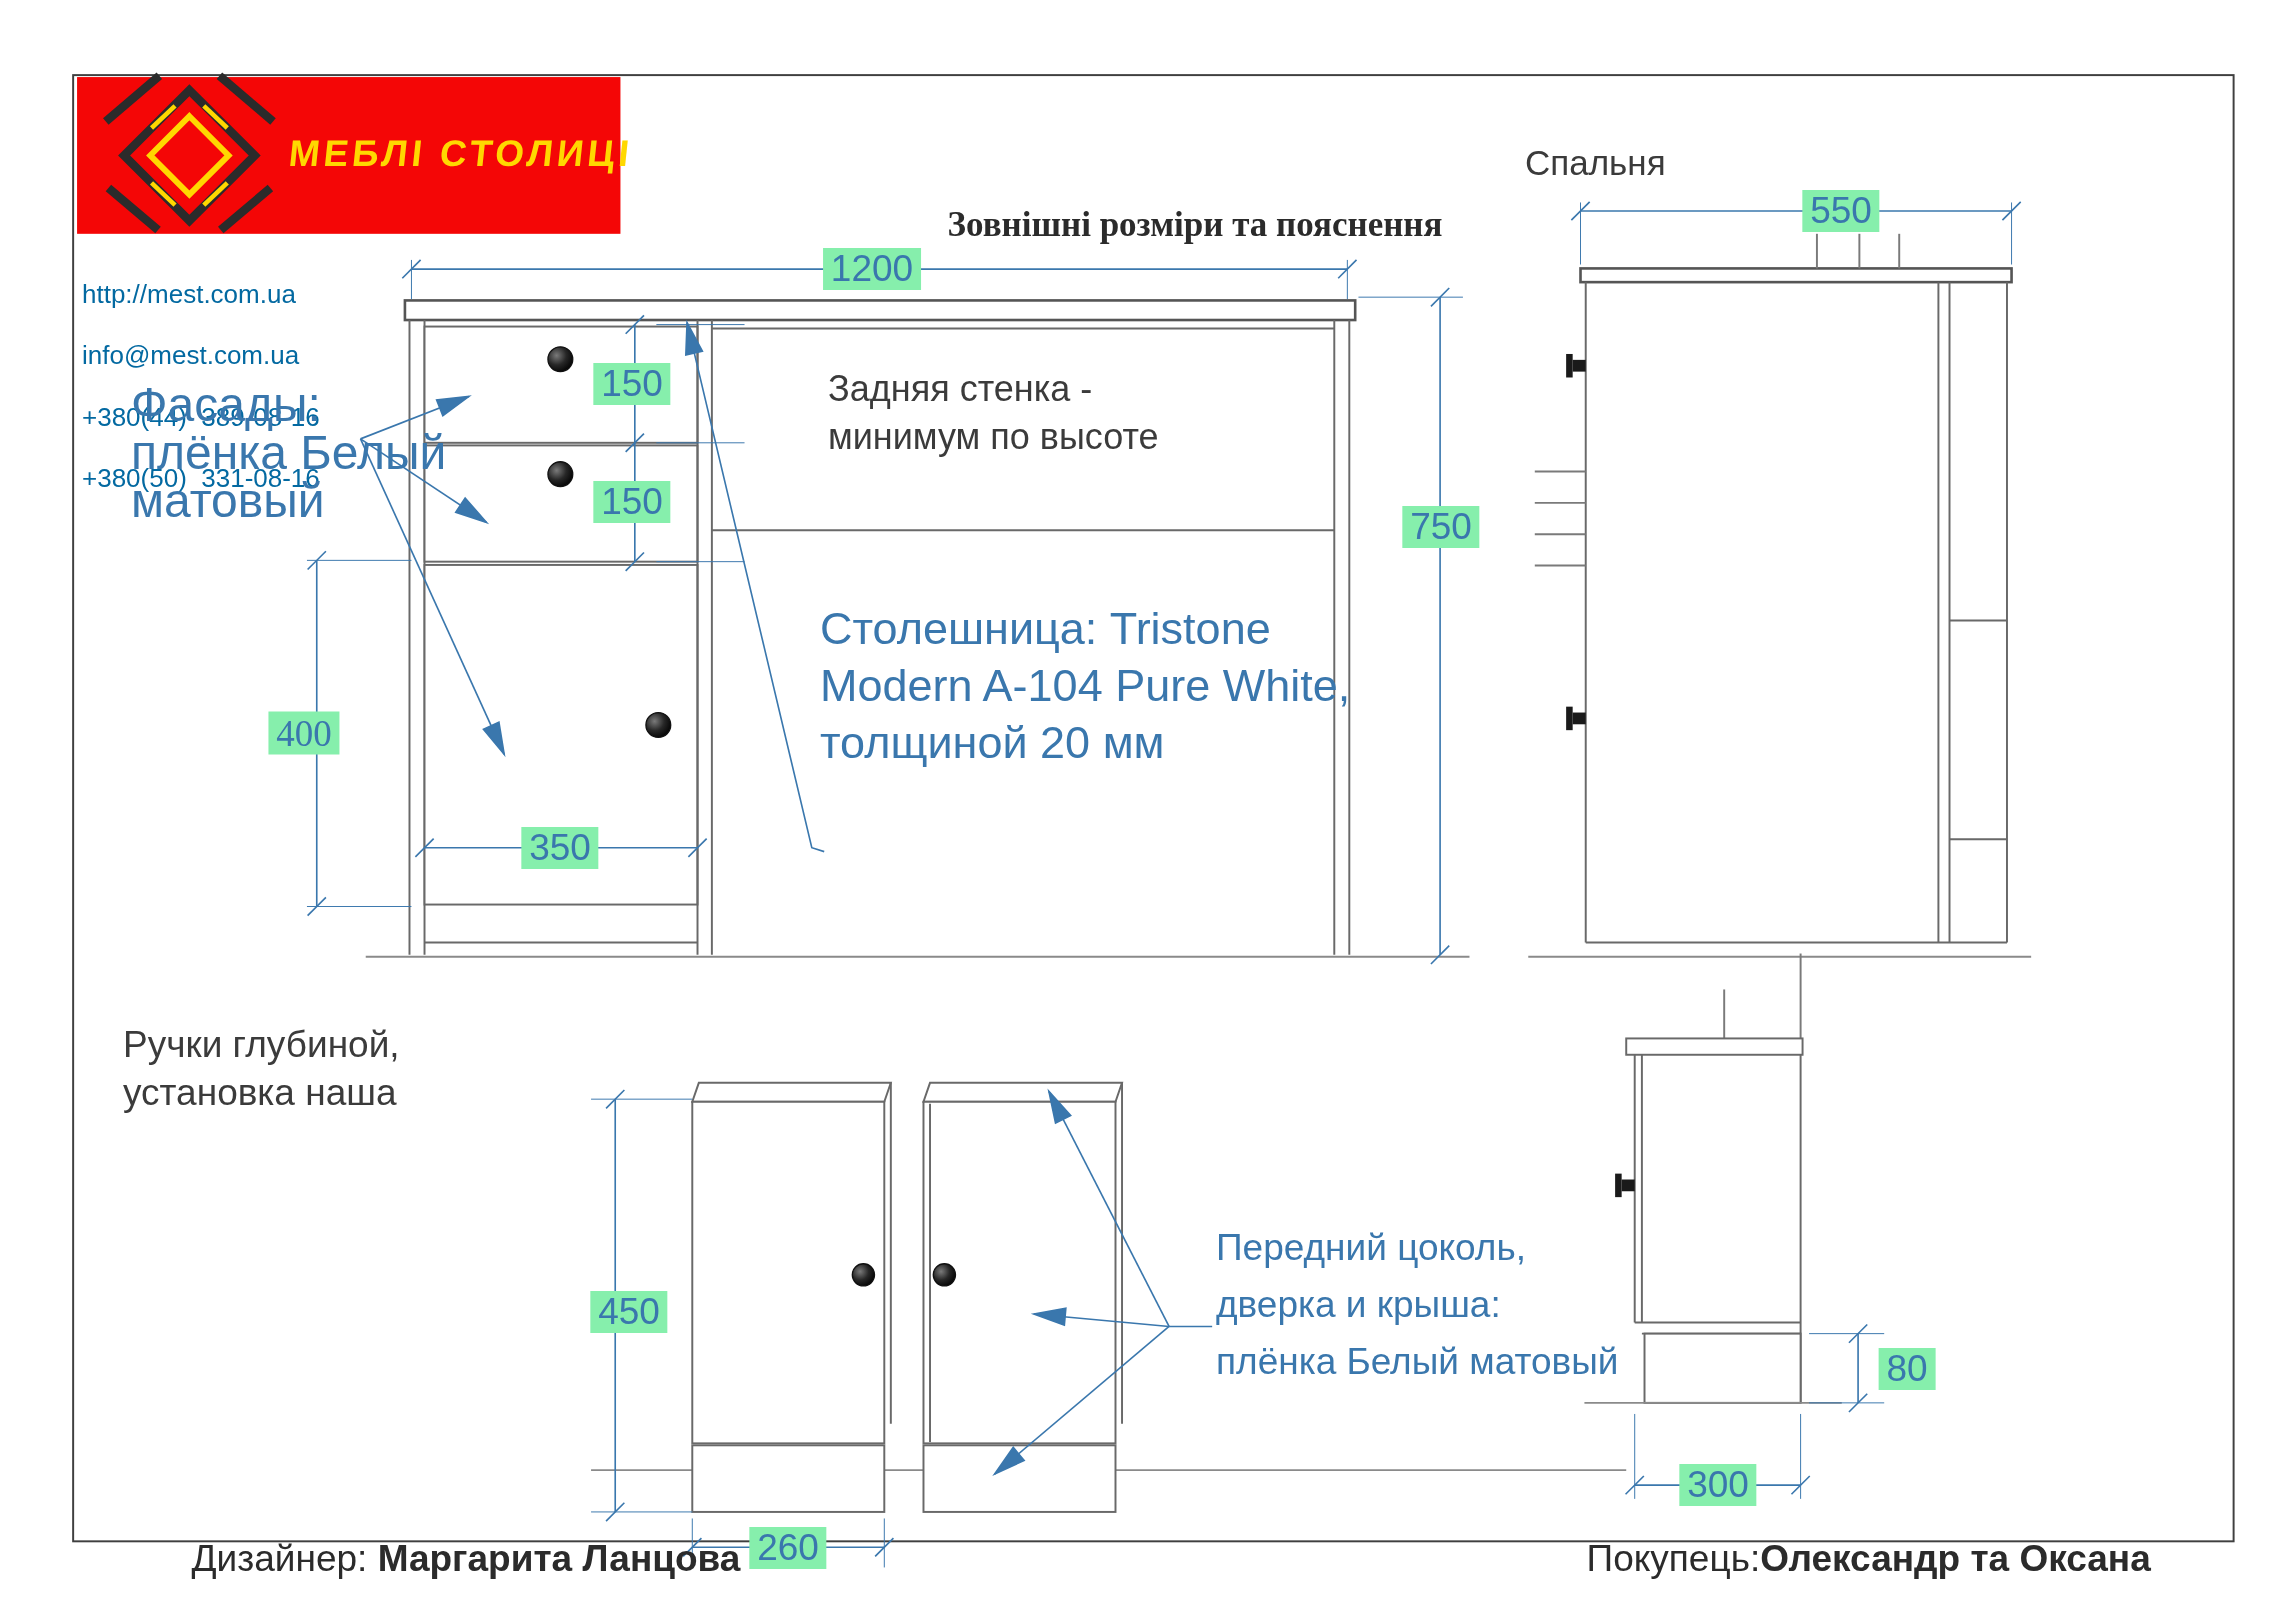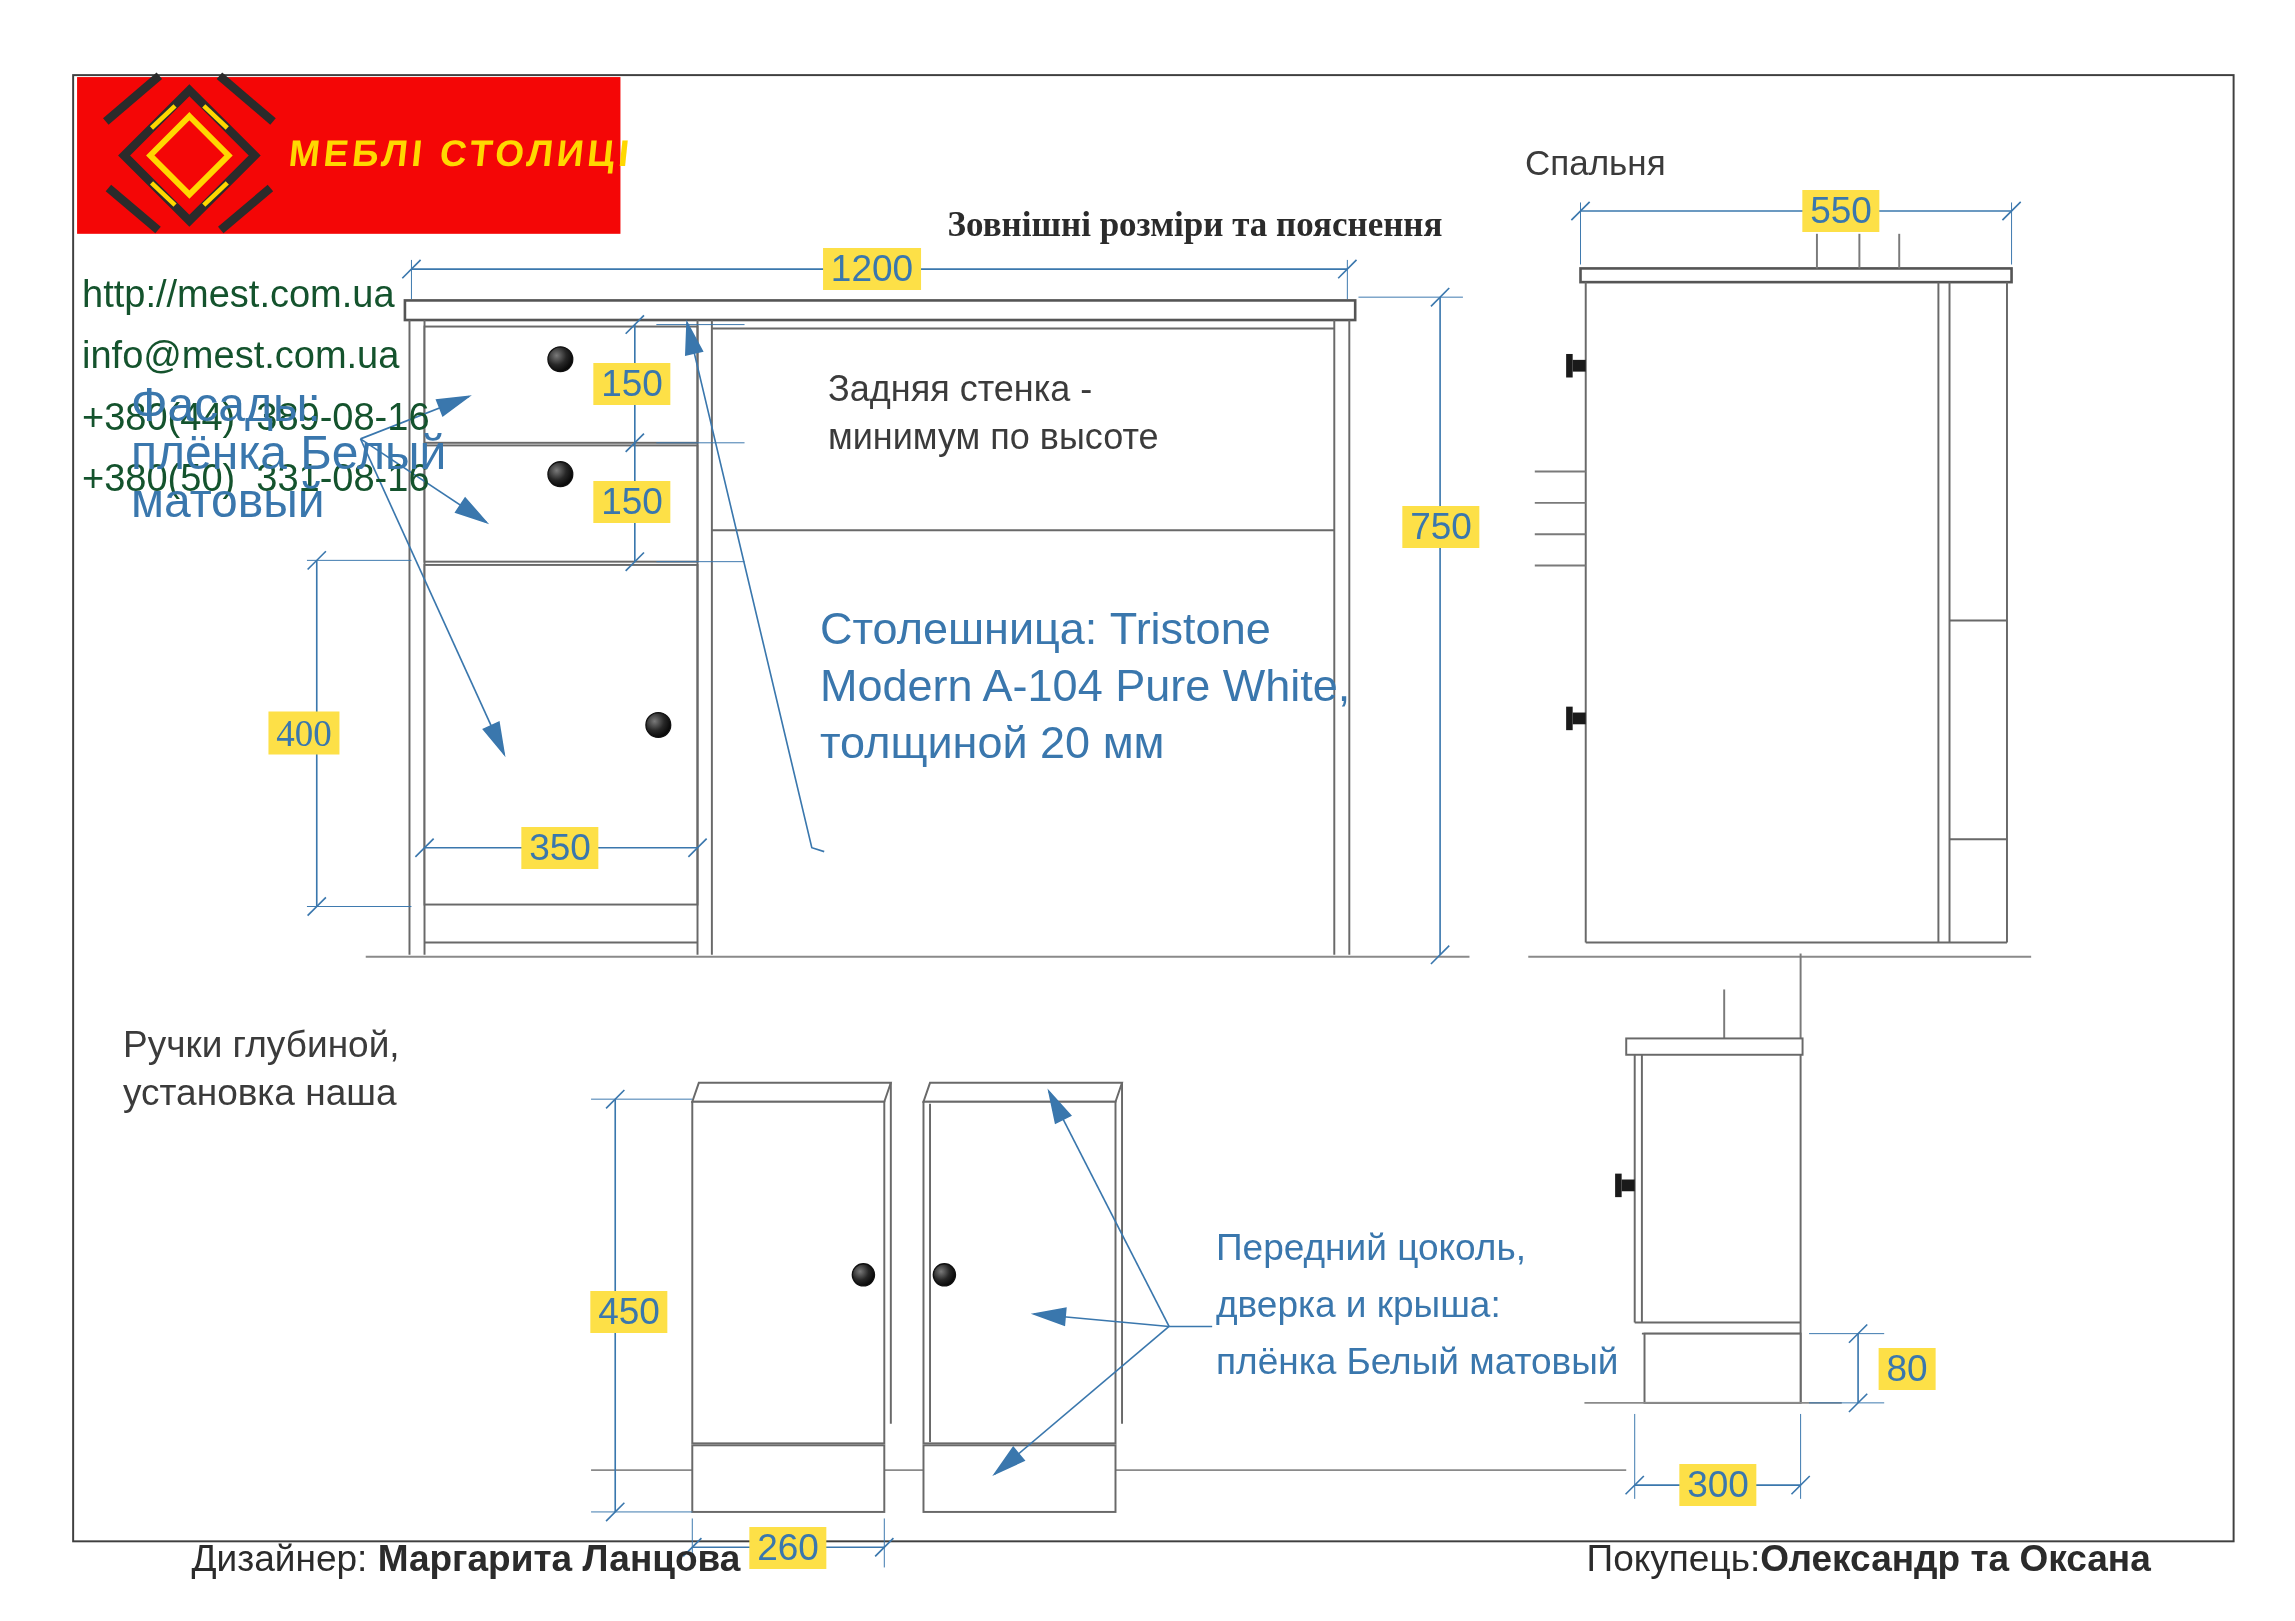--- a/index.html
+++ b/index.html
@@ -2,27 +2,27 @@
 <html style="font-size:10.5px"><head>
 <meta charset="utf-8">
 <style>
   html,body{margin:0;padding:0;background:#fff;}
   .page{position:relative;width:2295px;height:1621px;background:#fff;overflow:hidden;
         font-family:"Liberation Sans",sans-serif;}
   svg{position:absolute;left:0;top:0;}
   .t{position:absolute;white-space:pre;line-height:1.2;}
   .blue{color:#3a77ad;}
   .dark{color:#3b3b3b;}
-  .dim{position:absolute;transform:translate(-50%,-50%);background:#fde047;color:#3a77ad;
+  .dim{position:absolute;transform:translate(-50%,-50%);background:#86efac;color:#3a77ad;
        font-size:37px;padding:0 7.8px;white-space:nowrap;}
   .ann{position:absolute;}
   .ann div{white-space:pre;}
   .brand{position:absolute;left:289px;top:133px;font-size:37px;font-weight:bold;
          color:#ffd800;letter-spacing:3.9px;transform:skewX(-6deg);white-space:pre;}
-  .contact div{white-space:pre;font-size:38px;color:#14532d;line-height:36px;}
+  .contact div{white-space:pre;font-size:26px;color:#0369a1;line-height:36px;}
   .title{font-weight:bold;font-size:35px;color:#2b2b2b;text-align:center;font-family:Liberation Serif, serif;}
   .footer span.lbl{font-weight:normal;}
   .footer span.name{font-weight:bold;}
 </style>
 </head>
 <body>
 
 <div class="page">
 
 <svg width="2295" height="1621" viewBox="0 0 3514 2482">

